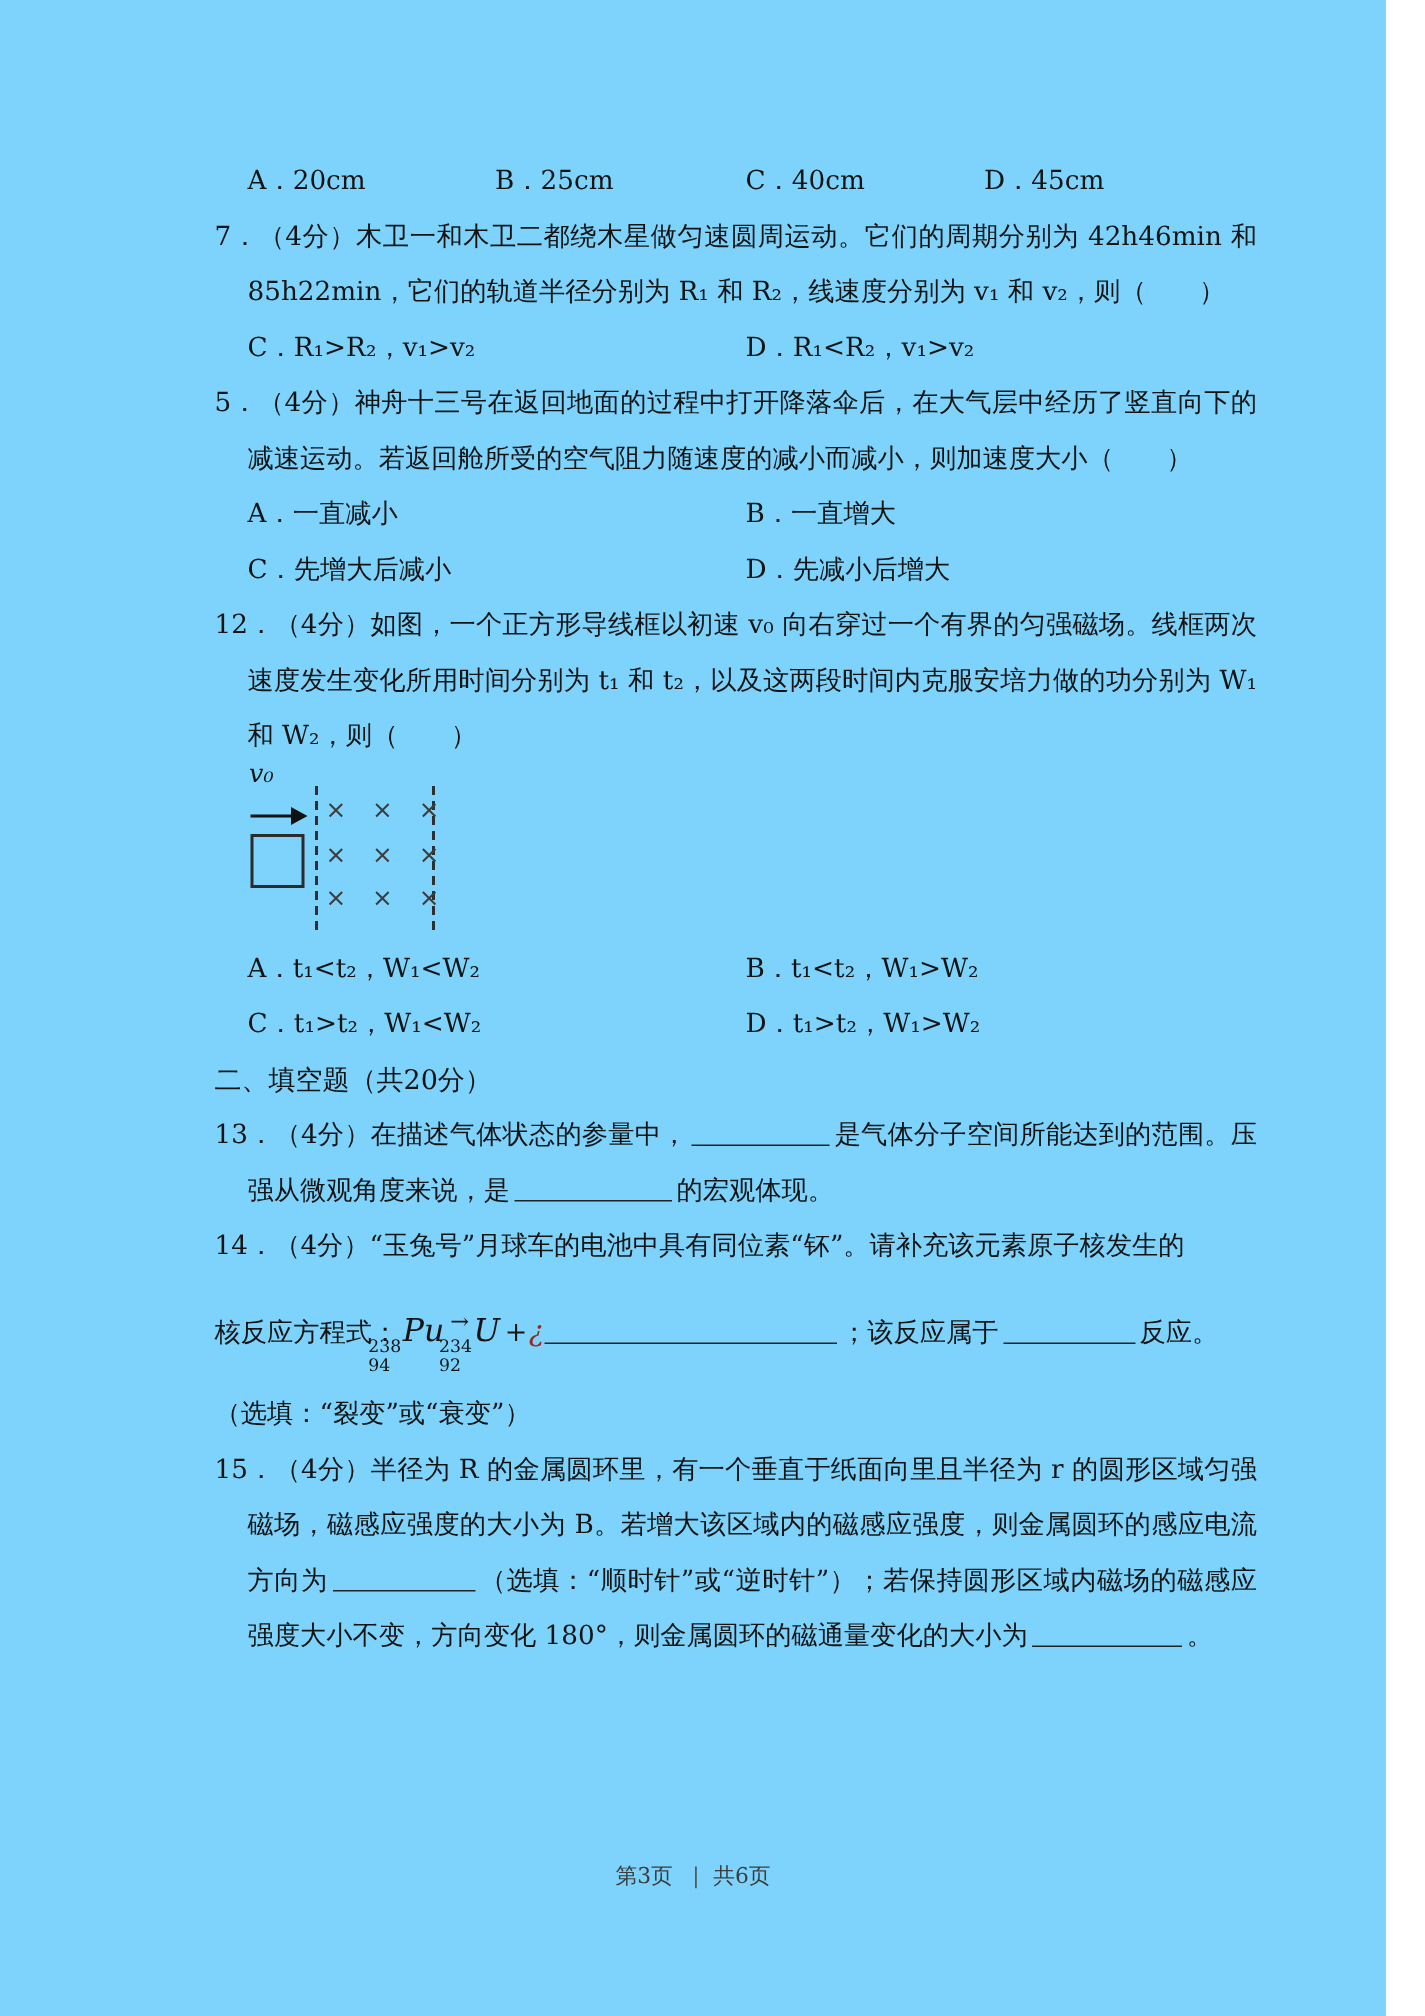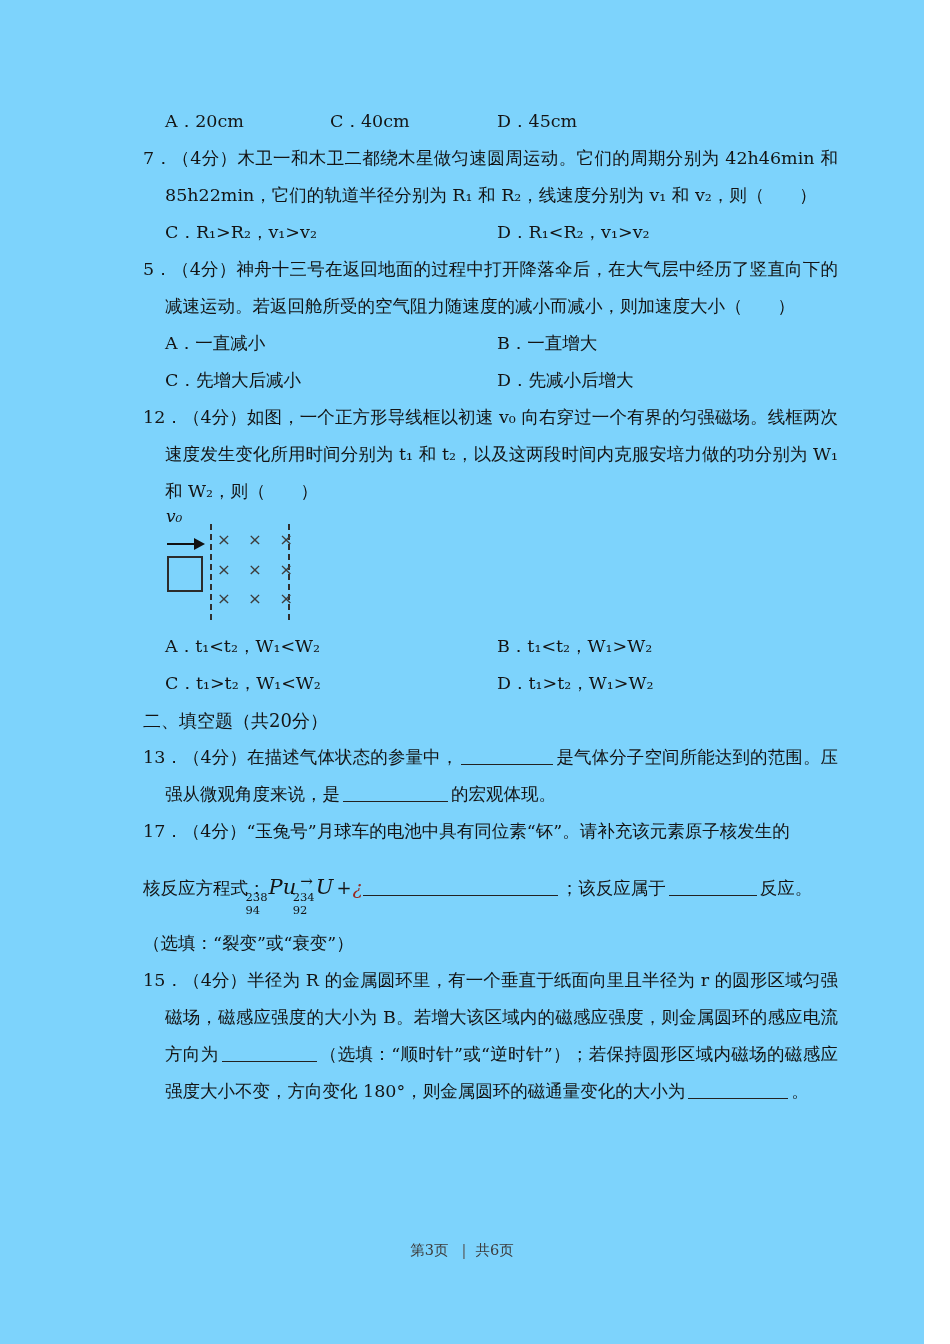--- a/index.html
+++ b/index.html
@@ -70,20 +70,21 @@
   .footer .sep{margin:0 9px 0 13px;color:#555;}
 </style>
 </head>
 <body>
 
 <div class="page">
   <div class="content">
 
     <div class="opt-row-4">
       <span>A．20cm</span>
+      <span>B．25cm</span>
       <span>C．40cm</span>
       <span>D．45cm</span>
     </div>
 
     <div class="q">
       <span class="qnum">7．</span><span class="qtxt">（4分）木卫一和木卫二都绕木星做匀速圆周运动。它们的周期分别为 42h46min 和 85h22min，它们的轨道半径分别为 R₁ 和 R₂，线速度分别为 v₁ 和 v₂，则（　　）</span>
     </div>
     <div class="opt-row-2">
       <span>C．R₁&gt;R₂，v₁&gt;v₂</span>
       <span>D．R₁&lt;R₂，v₁&gt;v₂</span>
@@ -128,21 +129,21 @@
       <span>D．t₁&gt;t₂，W₁&gt;W₂</span>
     </div>
 
     <div class="section-title">二、填空题（共20分）</div>
 
     <div class="q">
       <span class="qnum">13．</span><span class="qtxt">（4分）在描述气体状态的参量中，</span><span class="blank b92"></span><span>是气体分子空间所能达到的范围。压强从微观角度来说，是</span><span class="blank b105"></span><span>的宏观体现。</span>
     </div>
 
     <div class="q">
-      <span class="qnum">17．</span><span class="qtxt">（4分）“玉兔号”月球车的电池中具有同位素“钚”。请补充该元素原子核发生的</span>
+      <span class="qnum">14．</span><span class="qtxt">（4分）“玉兔号”月球车的电池中具有同位素“钚”。请补充该元素原子核发生的</span>
     </div>
     <div class="q eq-line">
       <span>核反应方程式：</span><span class="prescript">
           <span>238</span>
           <span>94</span>
         </span><span class="elem">Pu</span><span class="rxn-arrow">→</span><span class="prescript">
           <span>234</span>
           <span>92</span>
         </span><span class="elem">U</span><span class="plus-sign">+</span><span class="unknown" style="color: rgb(153, 41, 31);">¿</span><span class="blank b195" style="margin-left:0;"></span><span>；该反应属于</span><span class="blank b88"></span><span>反应。</span>
     </div>

